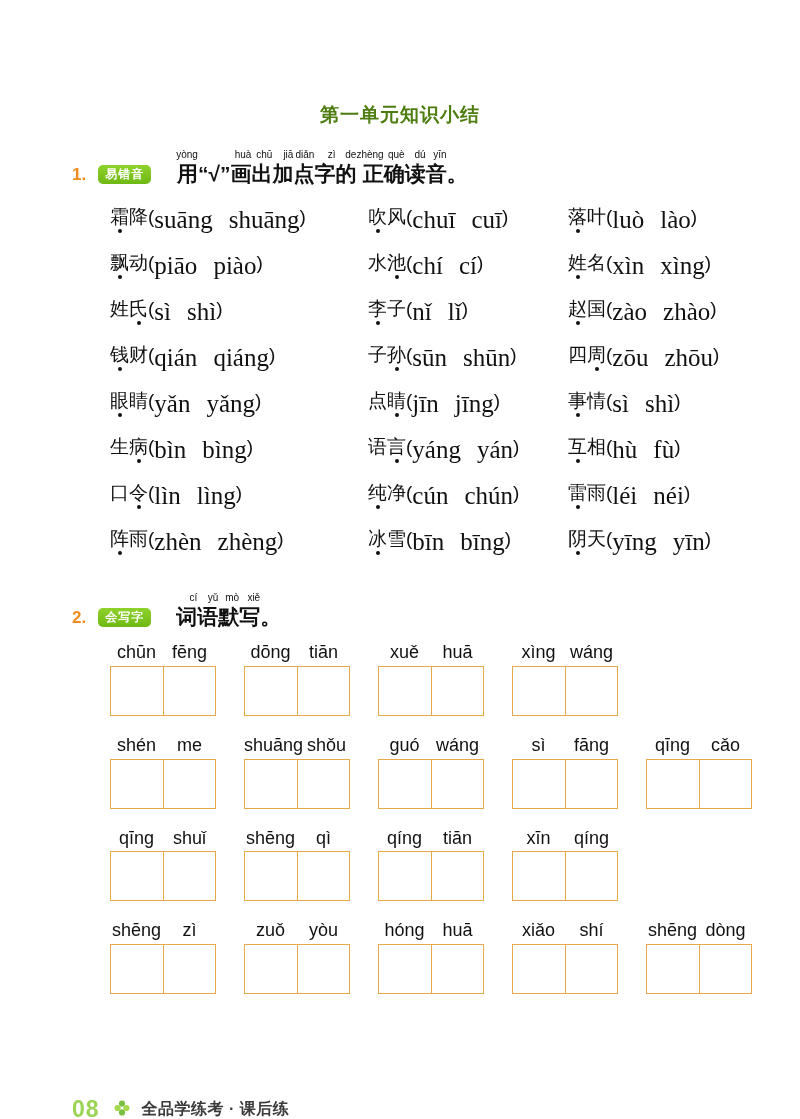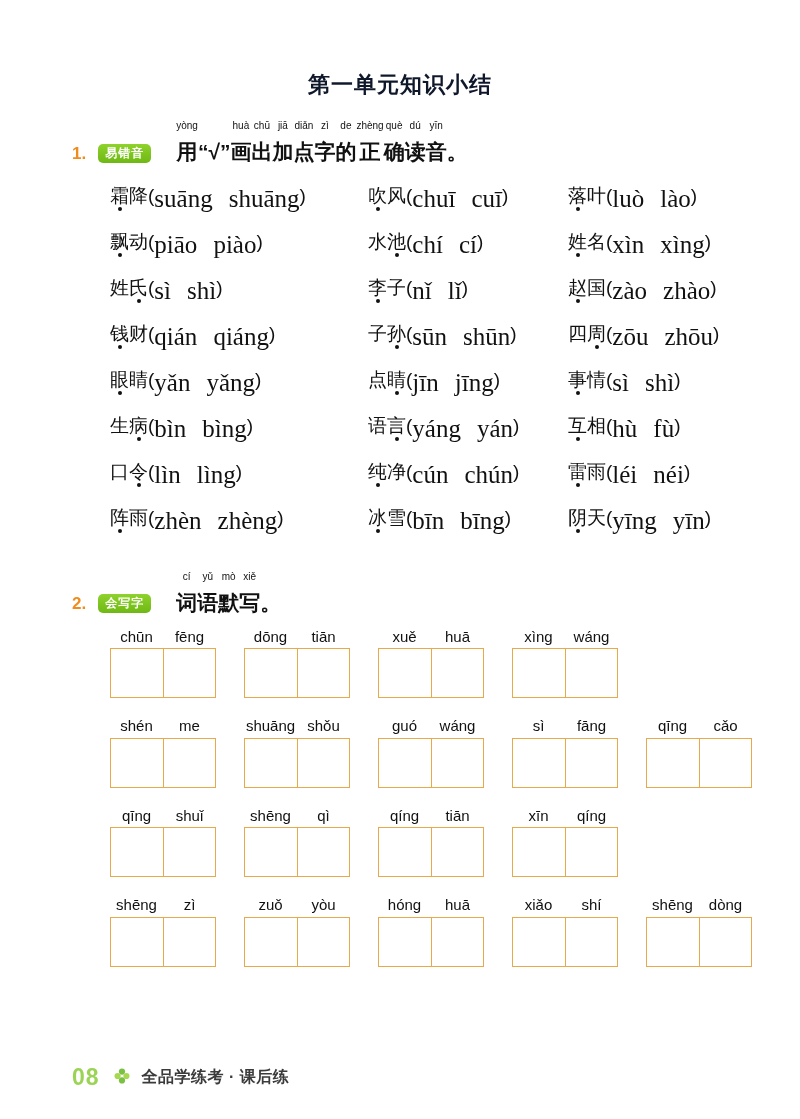--- a/index.html
+++ b/index.html
@@ -14,26 +14,27 @@
   .page{
     position:relative;
     width:800px;height:1119px;
     box-sizing:border-box;
     padding:0;
   }
 
   
   .title{
     text-align:center;
-    font-size:22px;
+    font-size:19px;
     font-weight:bold;
-    color:#0f172a;
+    color:#4d7c0f;
     letter-spacing:1px;
     padding-top:72px;
     line-height:1.2;
+    margin-top:32px;
   }
 
   
   .q-head{
     display:flex;
     align-items:flex-end;
     padding-left:72px;
     margin-top:22px;
   }
   .q-num{
@@ -61,23 +62,22 @@
 
   
   .ruby-line{
     display:flex;
     align-items:flex-end;
     line-height:1;
   }
   .rb{
     display:inline-flex;
     flex-direction:column;
-    align-items:center;
+    align-items:flex-end;
     justify-content:flex-end;
-    gap:7px;
   }
   .rb .py{
     font-size:10px;
     color:#111;
     line-height:1.1;
     height:13px;
     white-space:nowrap;
   }
   .rb .hz{
     font-size:21px;
@@ -160,21 +160,21 @@
     margin-bottom:20px;
   }
   .cellpair{
     margin-right:28px;
     display:flex;
     flex-direction:column;
   }
   .pylabels{
     display:flex;
     justify-content:space-around;
-    font-size:15px;
+    font-size:18px;
     color:#111;
     margin-bottom:3px;
     line-height:1.1;
   }
   .pylabels span{
     flex:1;
     text-align:center;
     white-space:nowrap;
   }
   .boxes{

